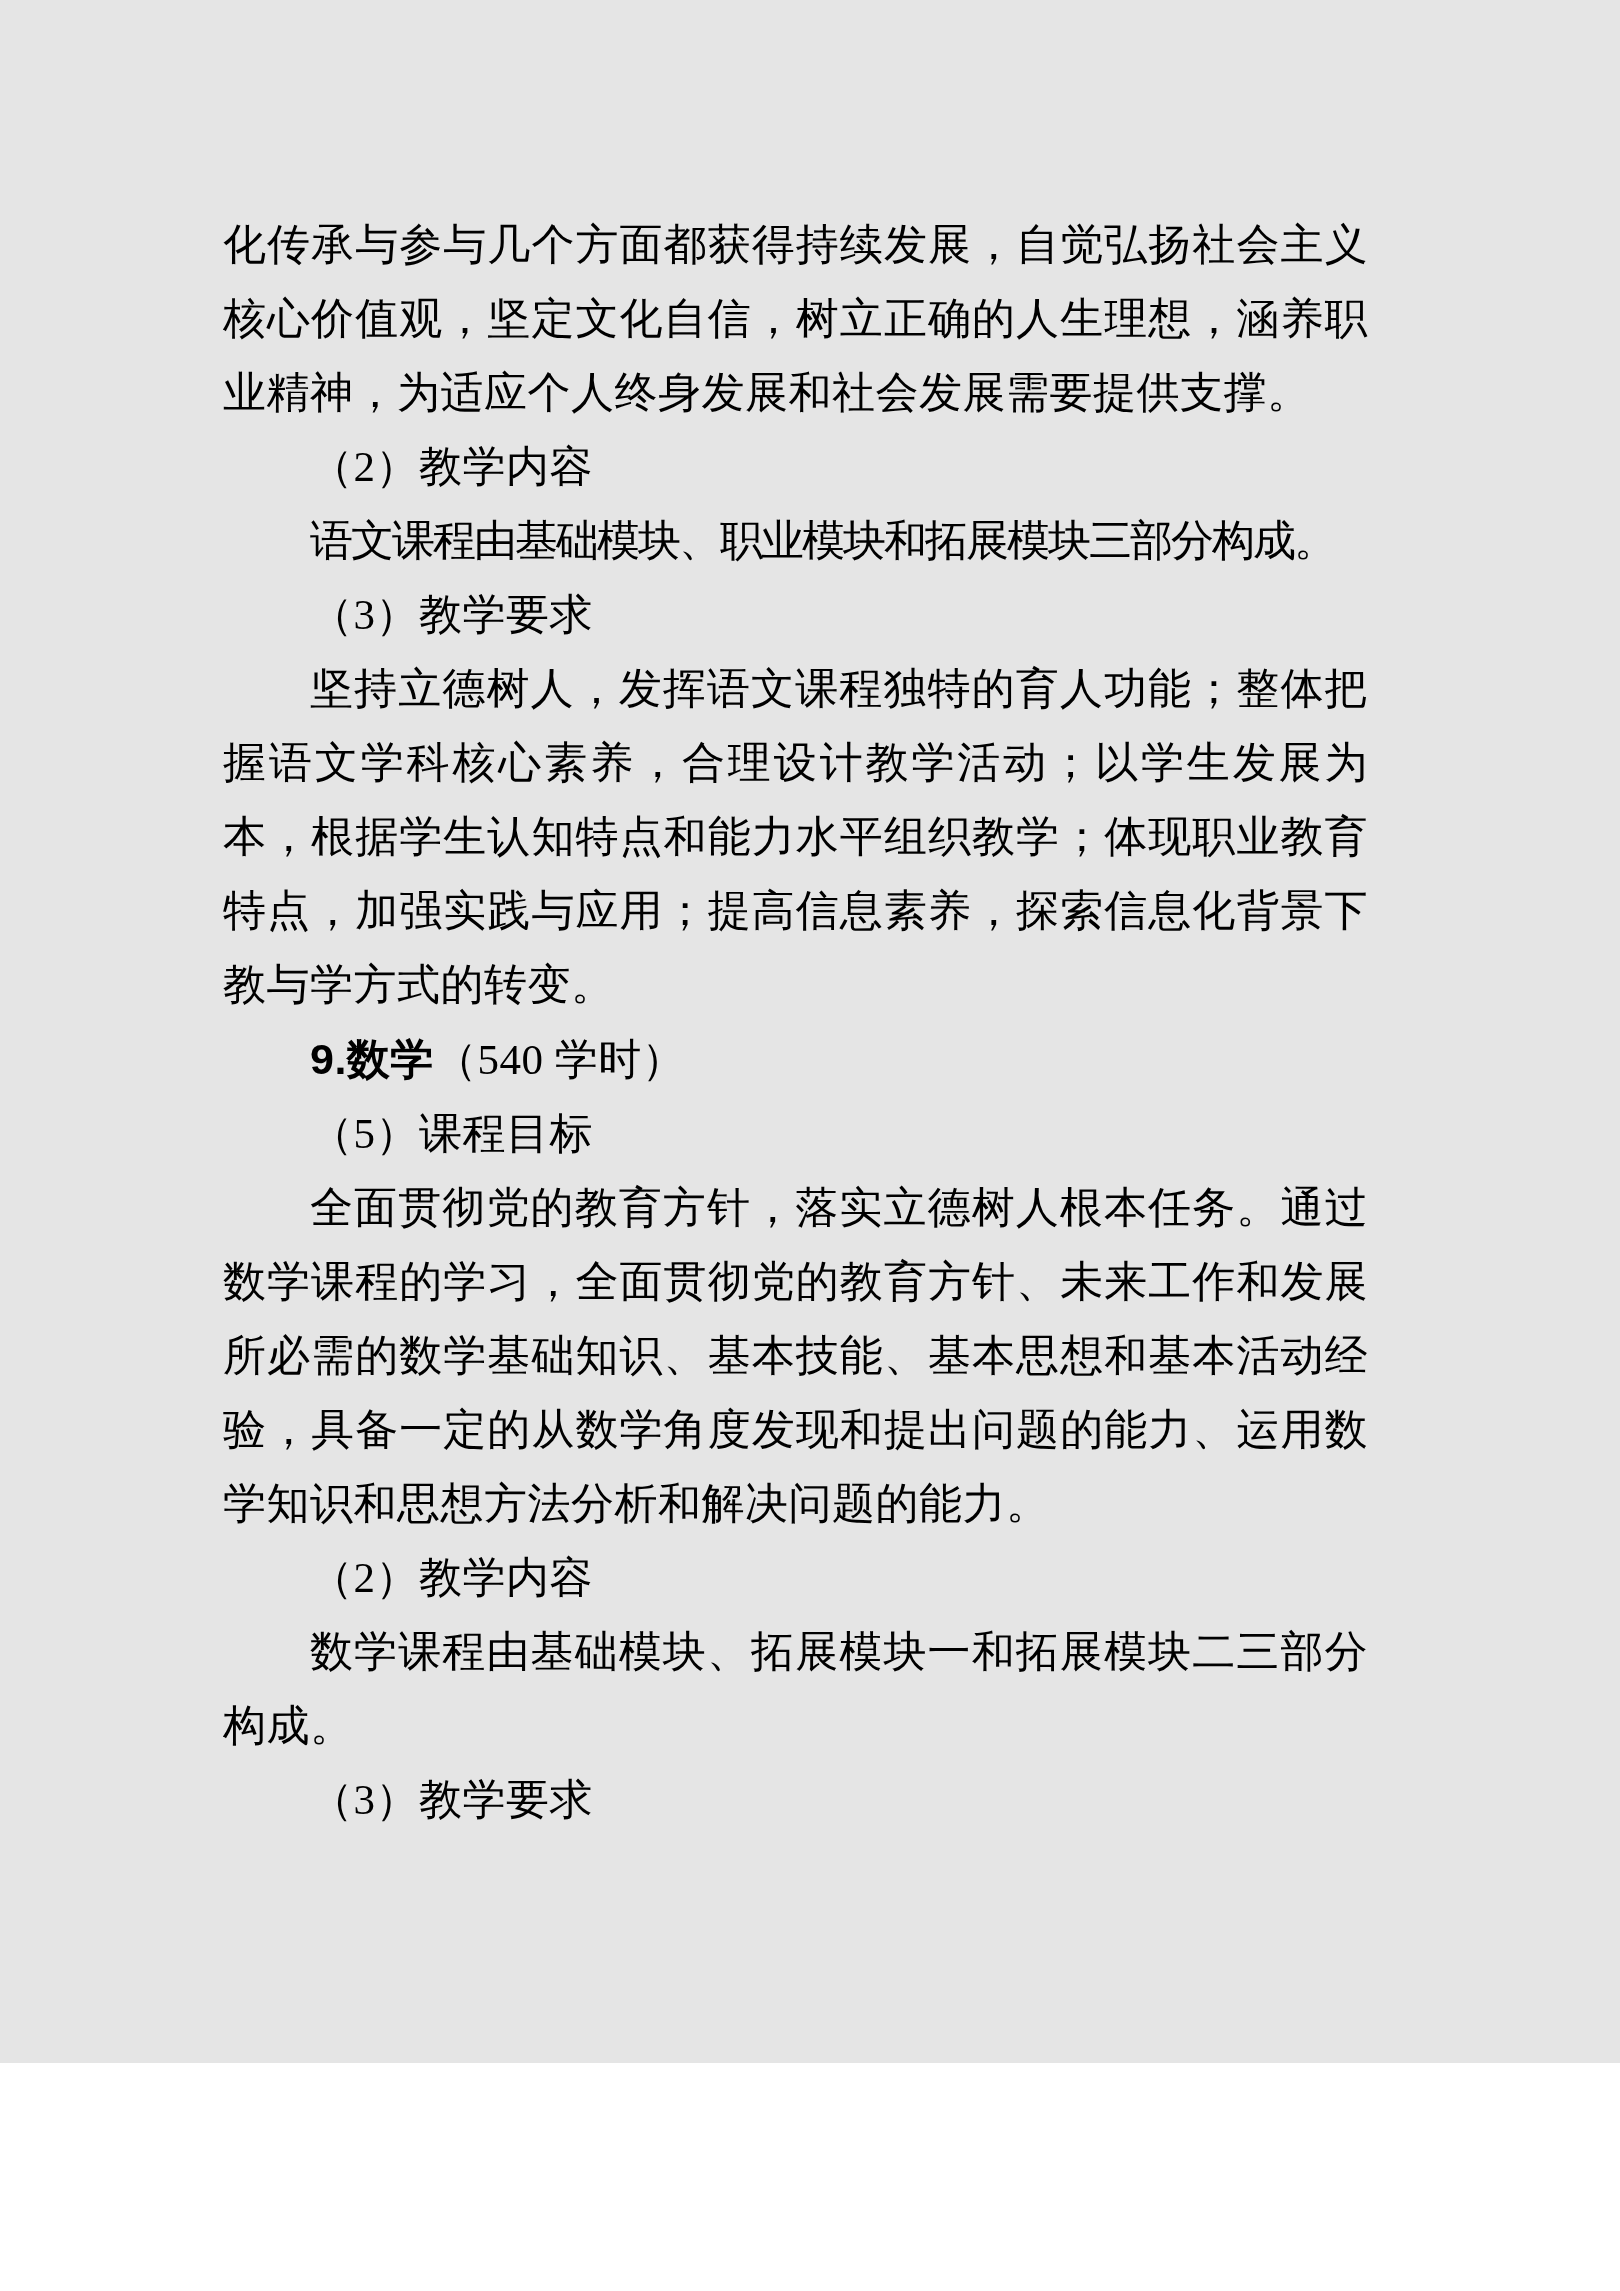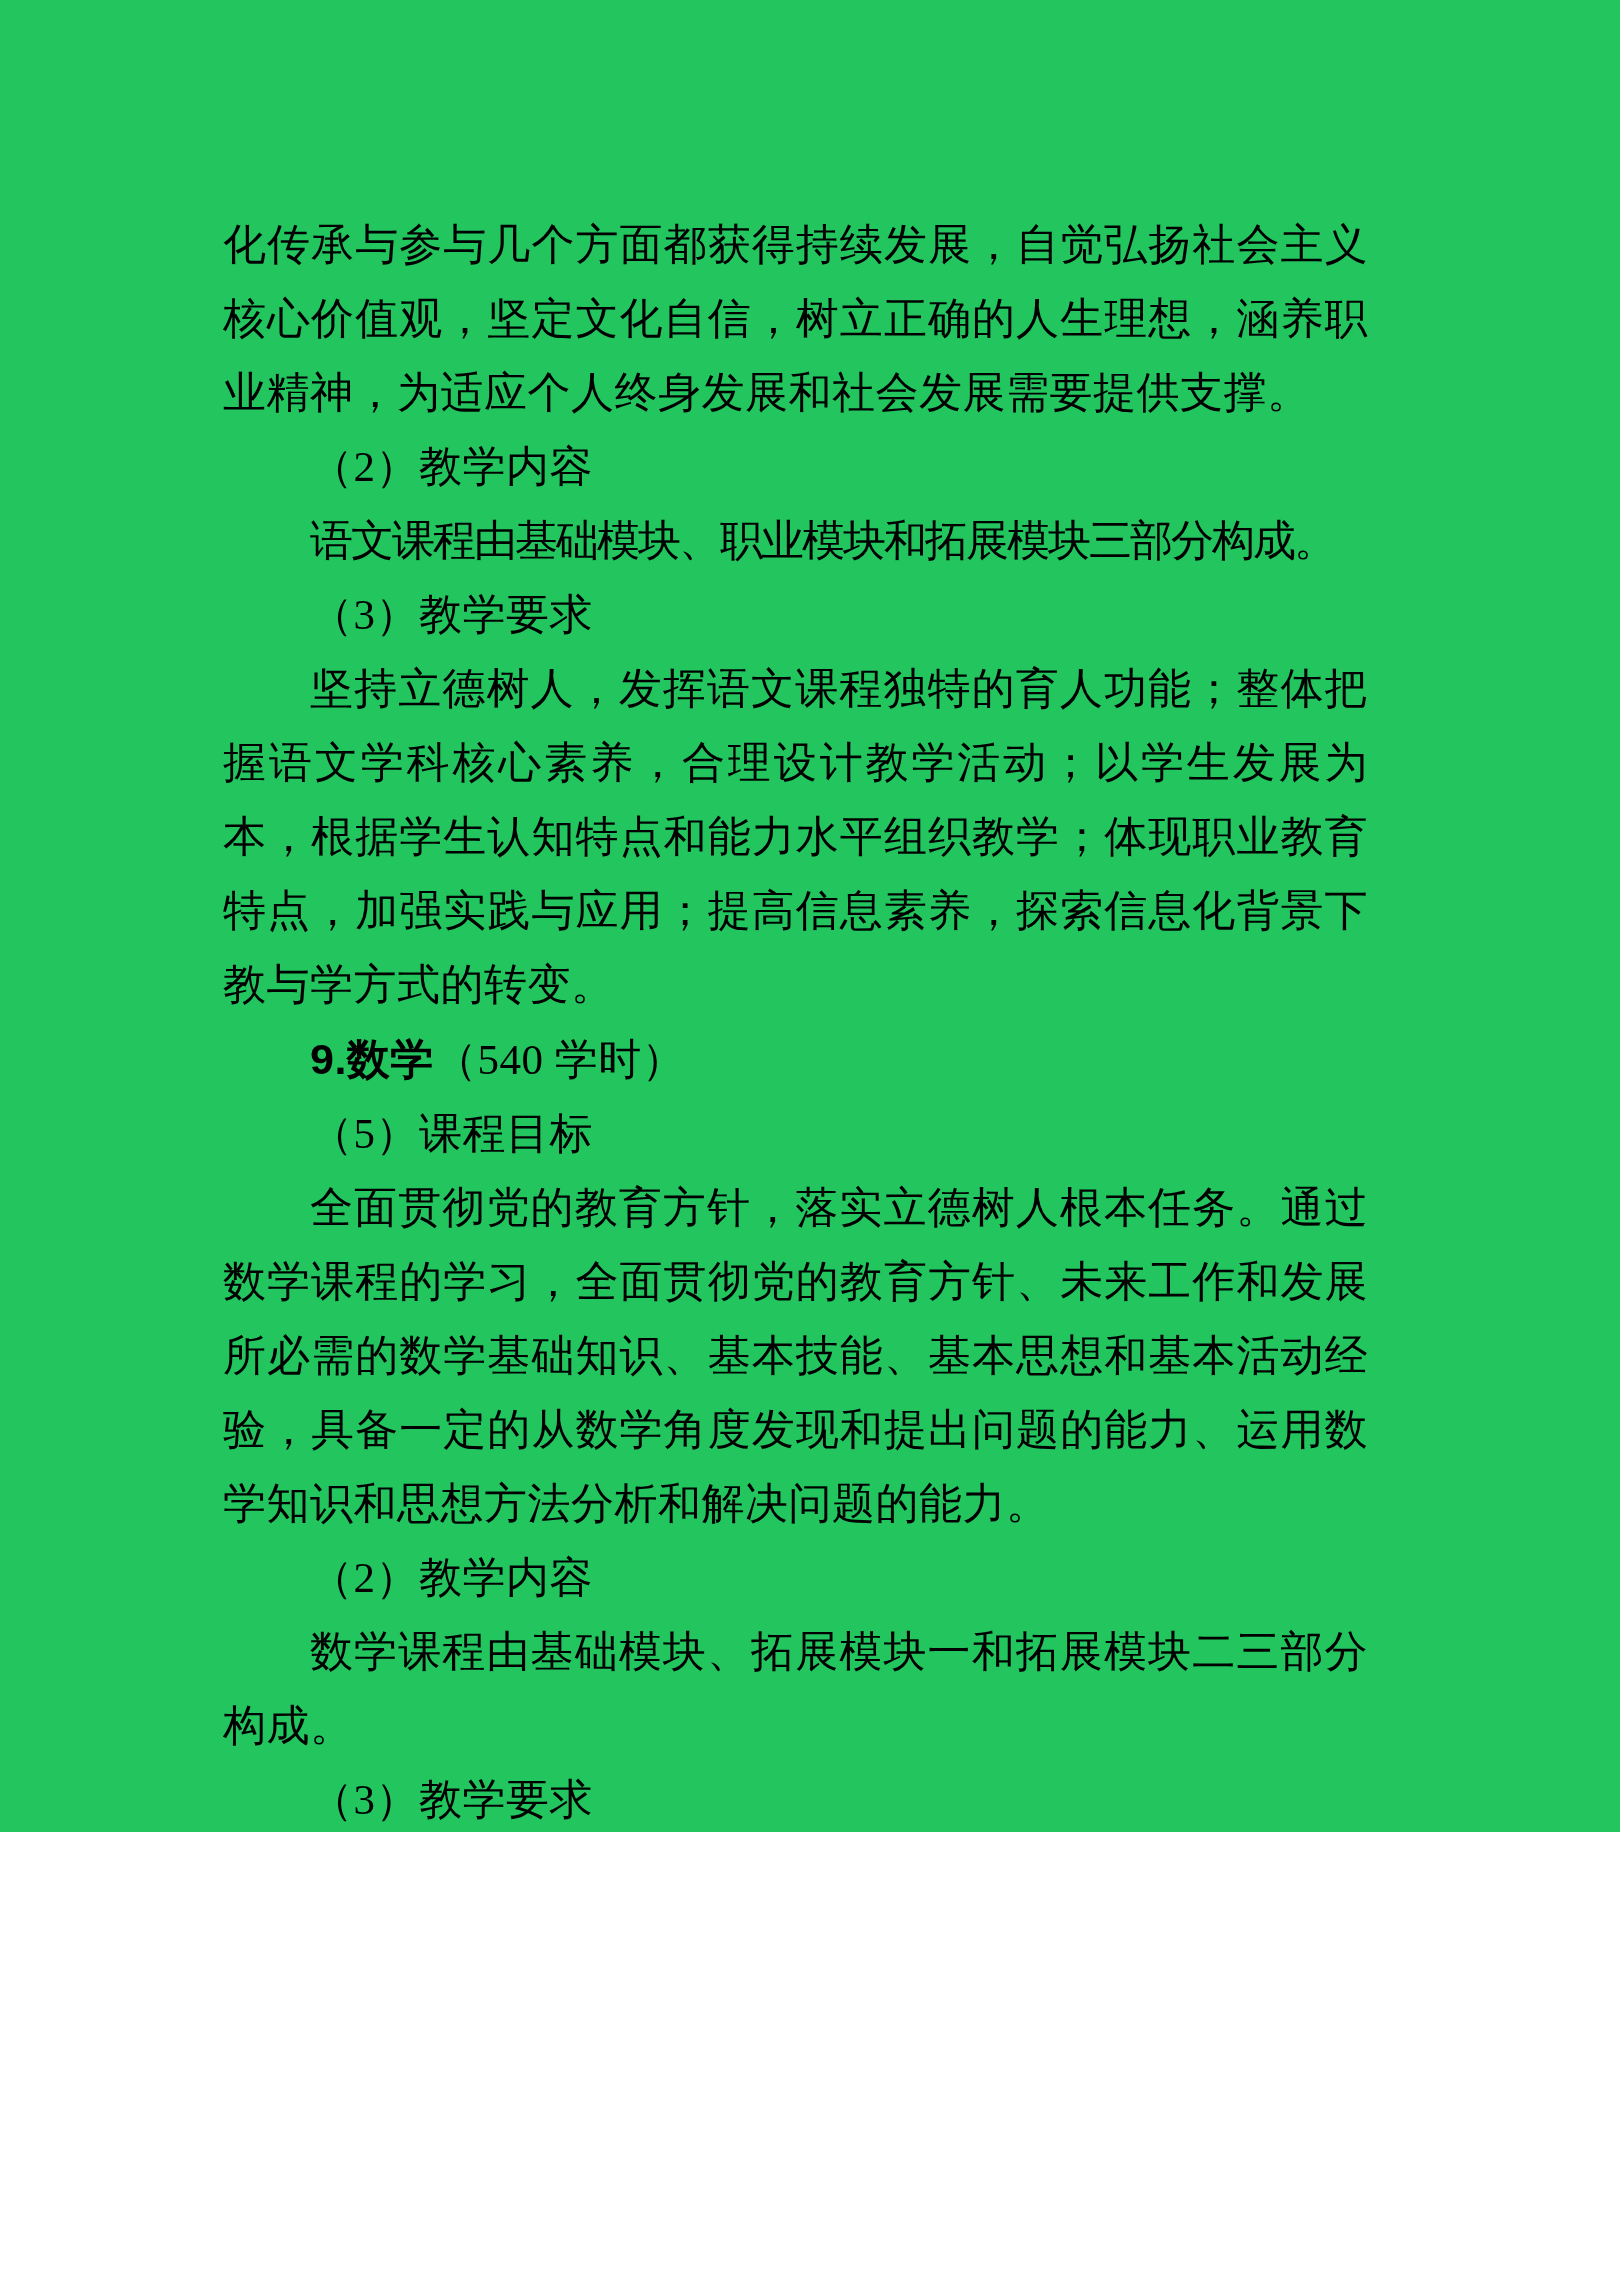--- a/index.html
+++ b/index.html
@@ -3,22 +3,22 @@
 <meta charset="utf-8">
 <style>
   html, body {
     margin: 0;
     padding: 0;
     background: #ffffff;
   }
   .page {
     position: relative;
     width: 1620px;
-    height: 1832px;
-    background: #22c55e;
+    height: 2063px;
+    background: #e5e5e5;
     color: #000000;
     overflow: hidden;
     font-family: "Liberation Serif", "DejaVu Serif", serif;
   }
   .doc-body {
     position: absolute;
     left: 223px;
     top: 208px;
     width: 1145px;
   }

